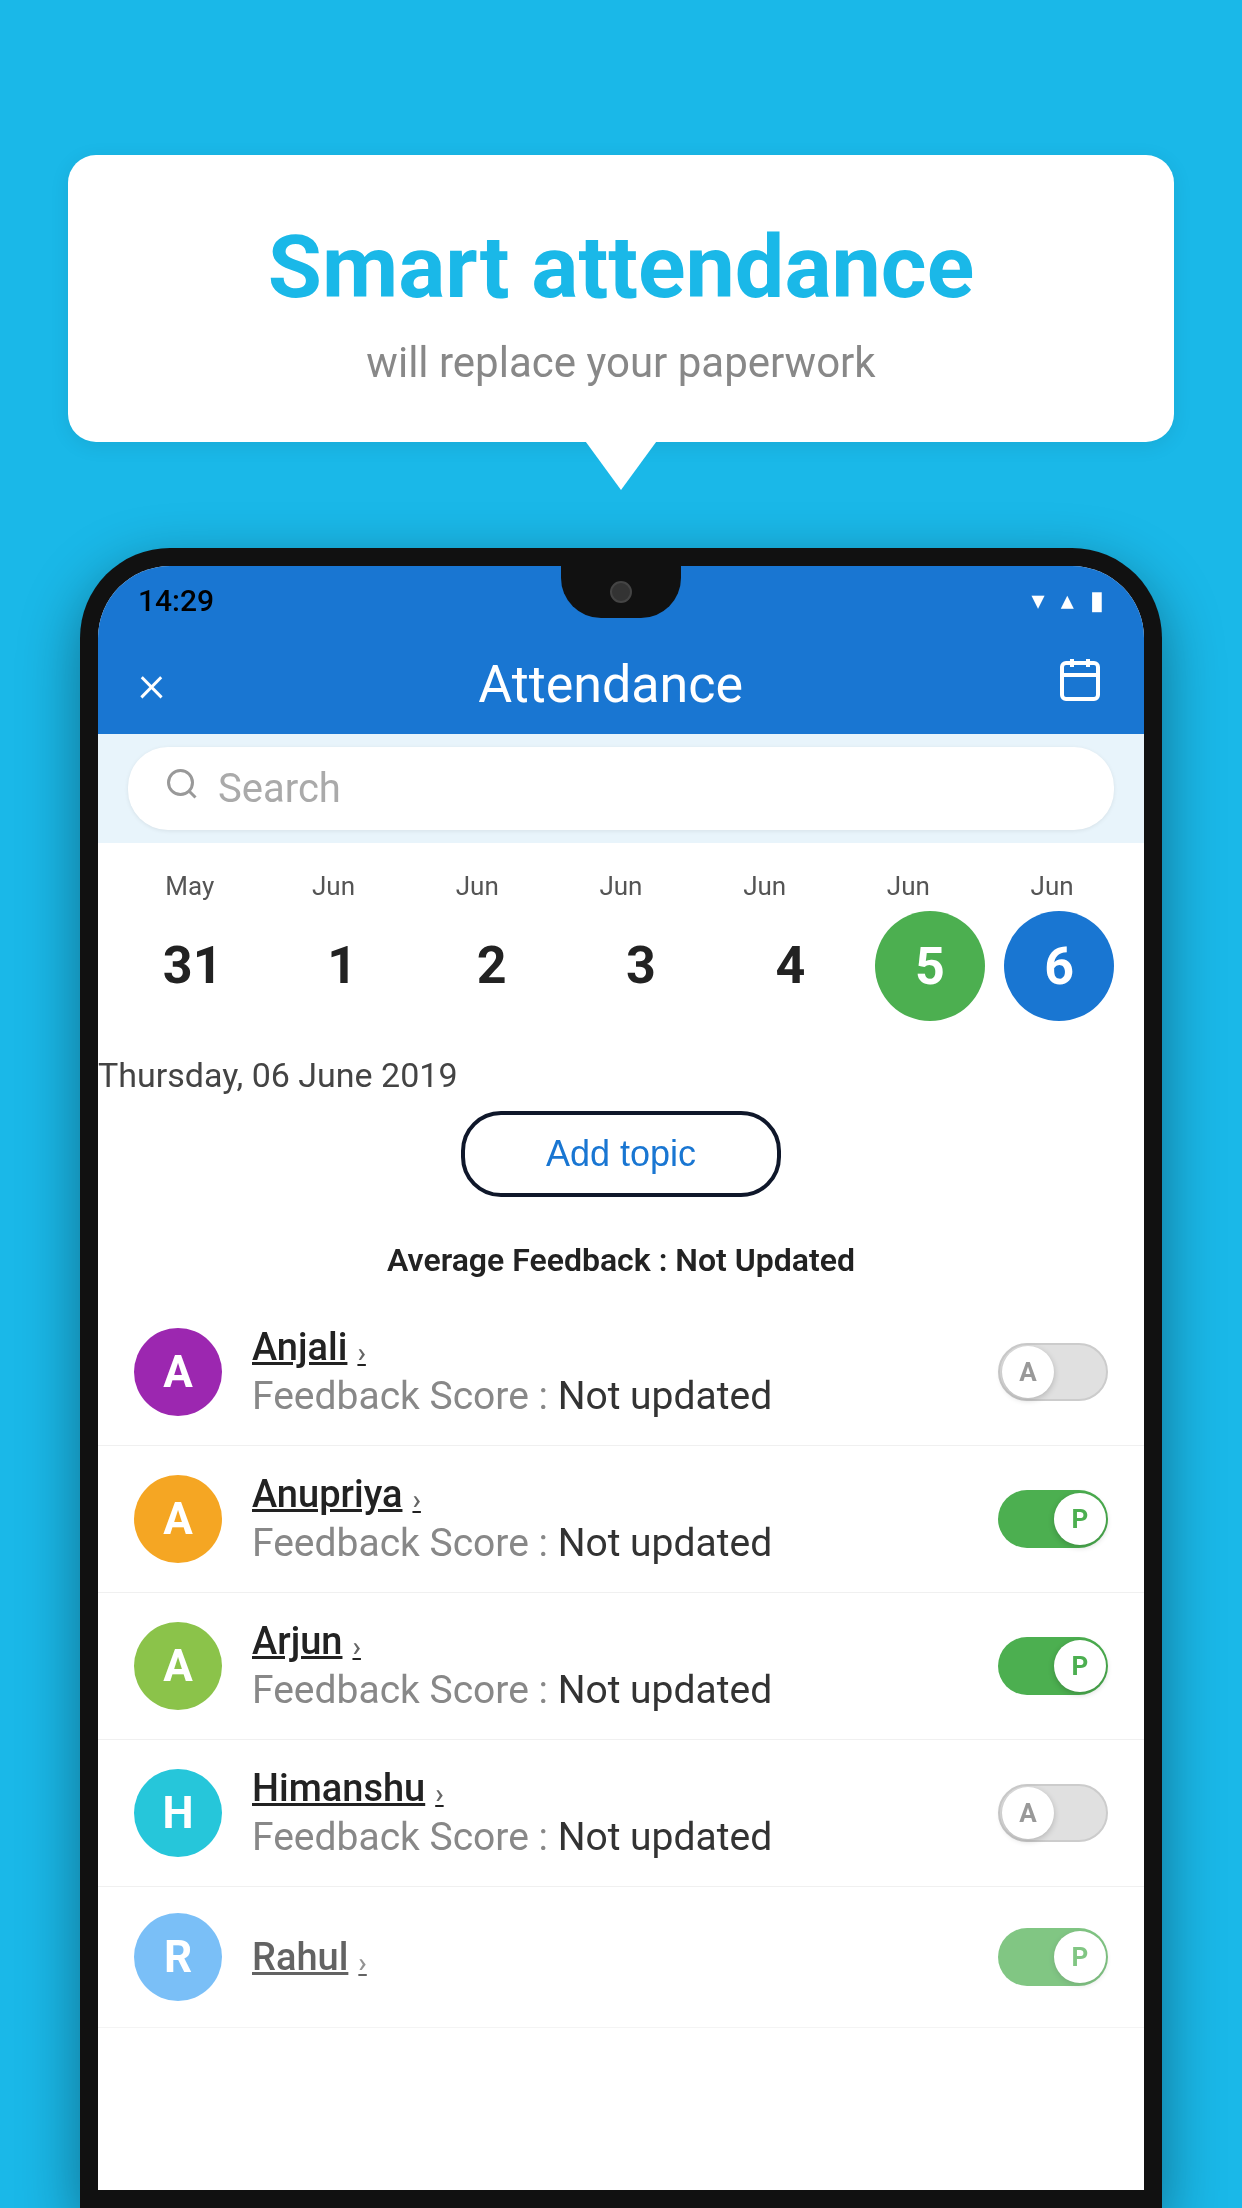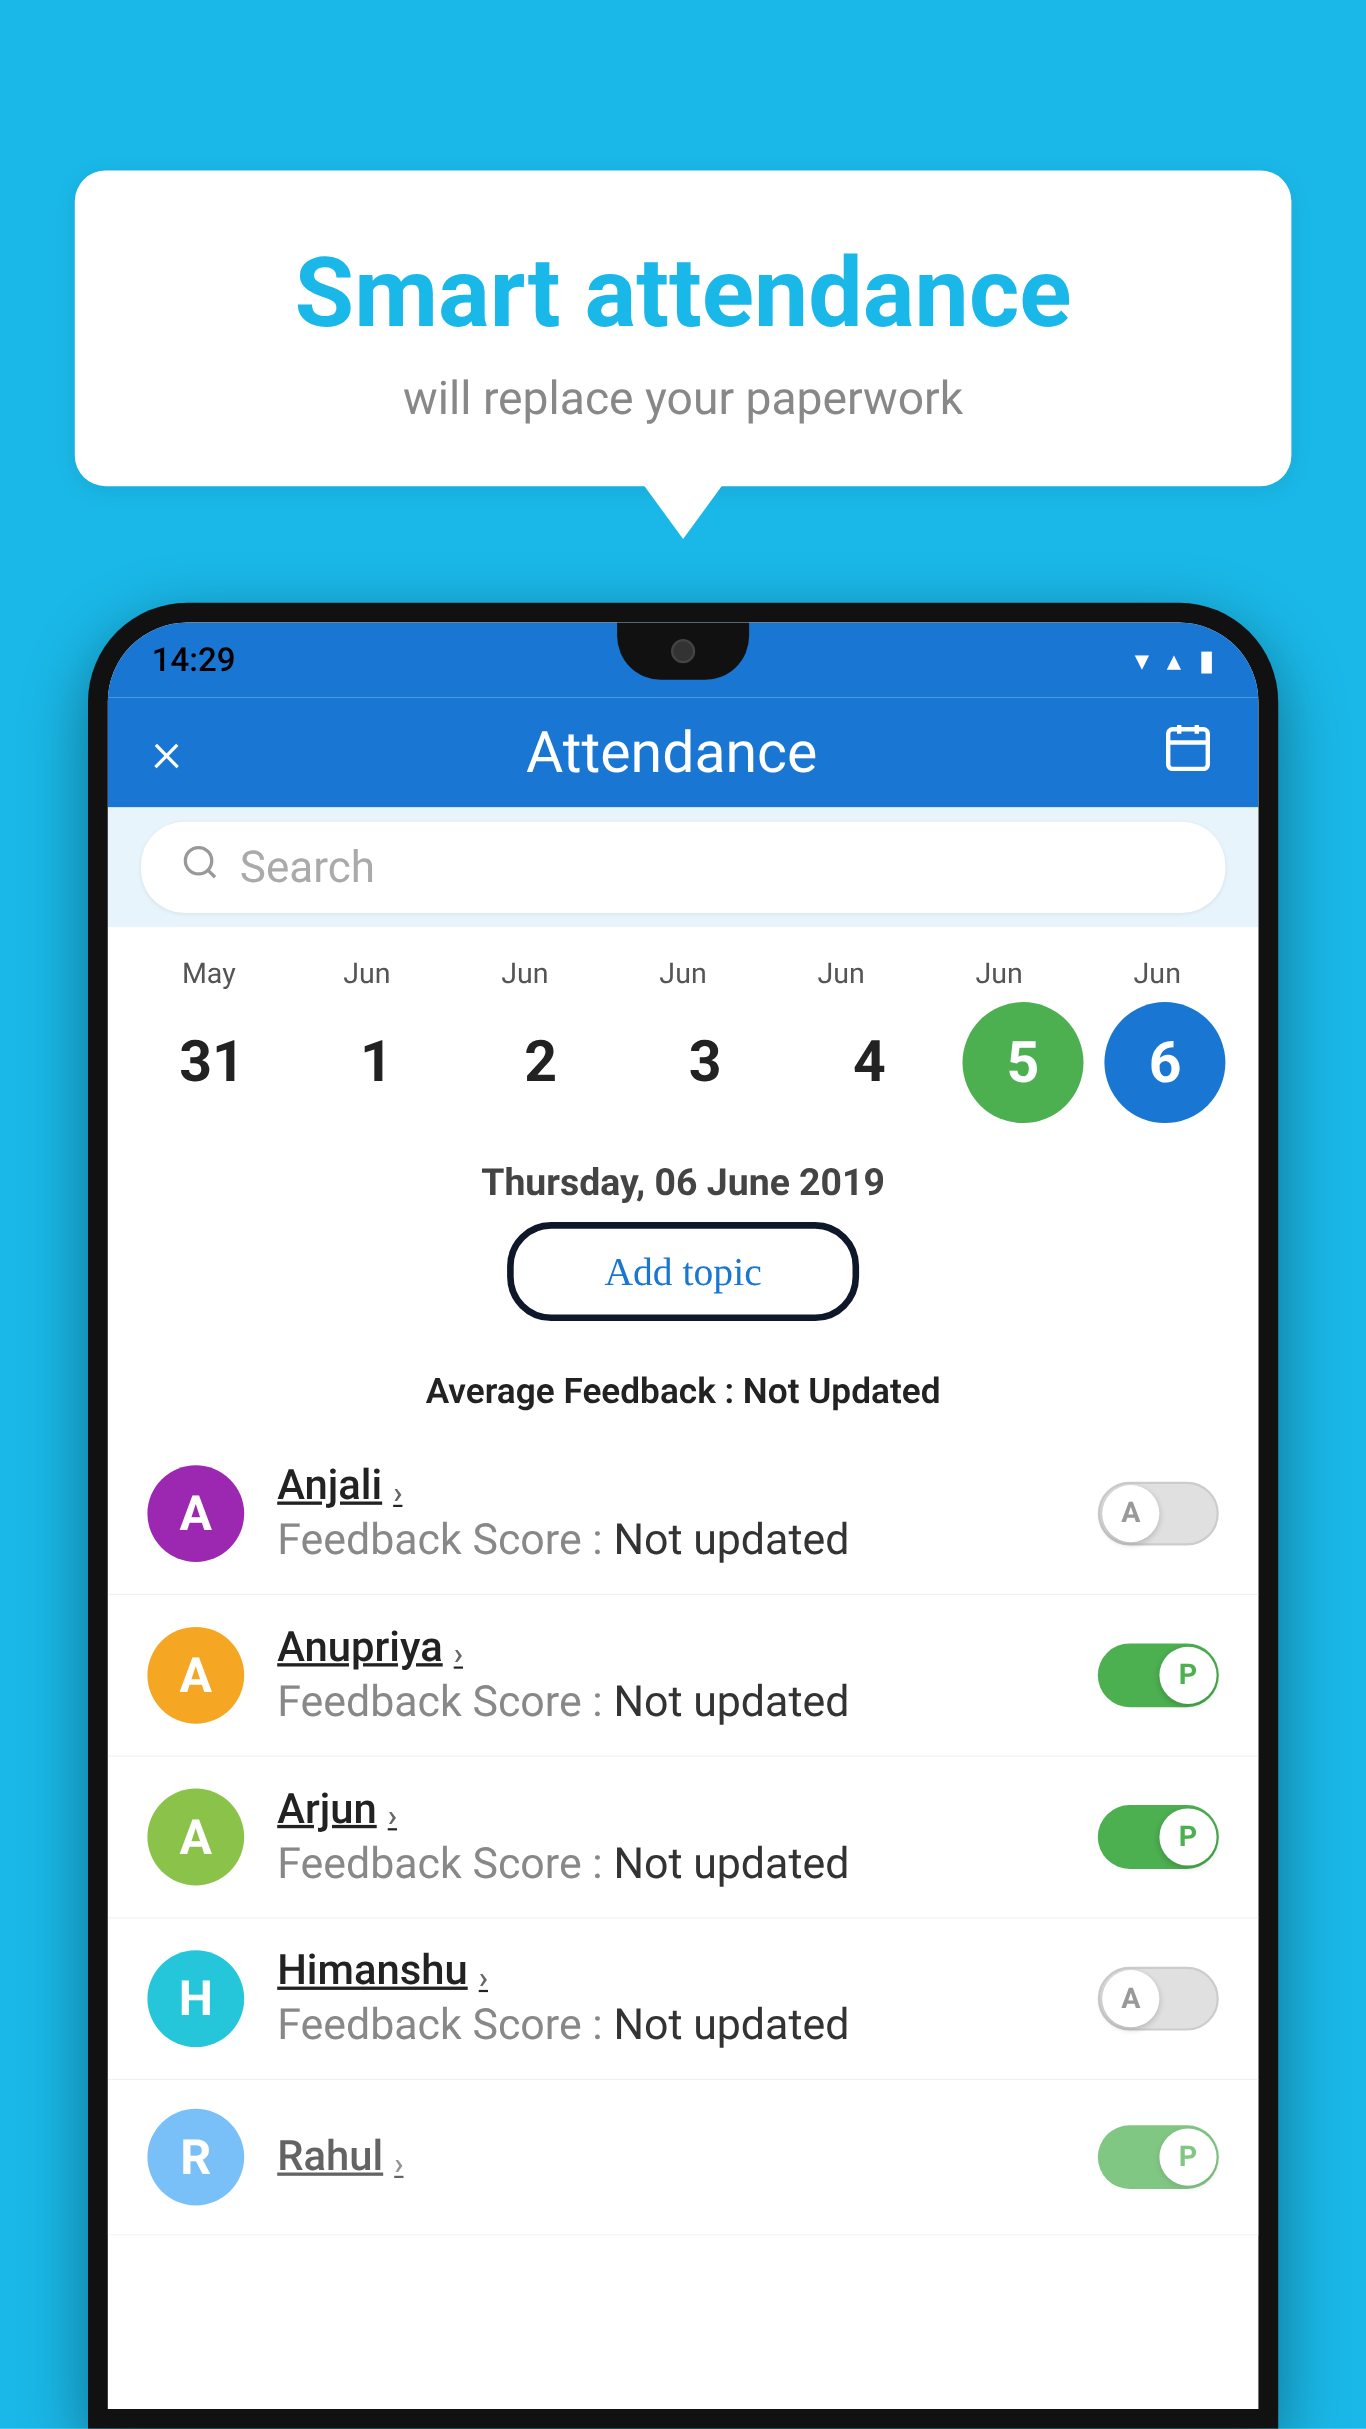--- a/index.html
+++ b/index.html
@@ -202,42 +202,39 @@
       font-size: 52px;
       font-weight: 700;
       color: white;
       margin: 0 auto;
     }
     .cal-green { background: #4caf50; }
     .cal-blue { background: #1976d2; }
 
     
     .selected-date {
-      text-align: center;
       font-size: 34px;
       color: #444;
       padding: 24px 0 16px;
       background: white;
-      font-weight: bold;
     }
 
     
     .add-topic-btn {
       display: block;
       margin: 0 auto 18px;
-      border: 6px solid #0f172a;
+      border: 4px solid #0f172a;
       background: white;
       border-radius: 40px;
       padding: 18px 60px;
       font-size: 36px;
       color: #1976d2;
       cursor: pointer;
       width: 320px;
       text-align: center;
-      font-family: Liberation Serif, serif;
     }
 
     
     .avg-feedback {
       text-align: center;
       font-size: 32px;
       color: #777;
       padding: 10px 0 20px;
       background: white;
     }

